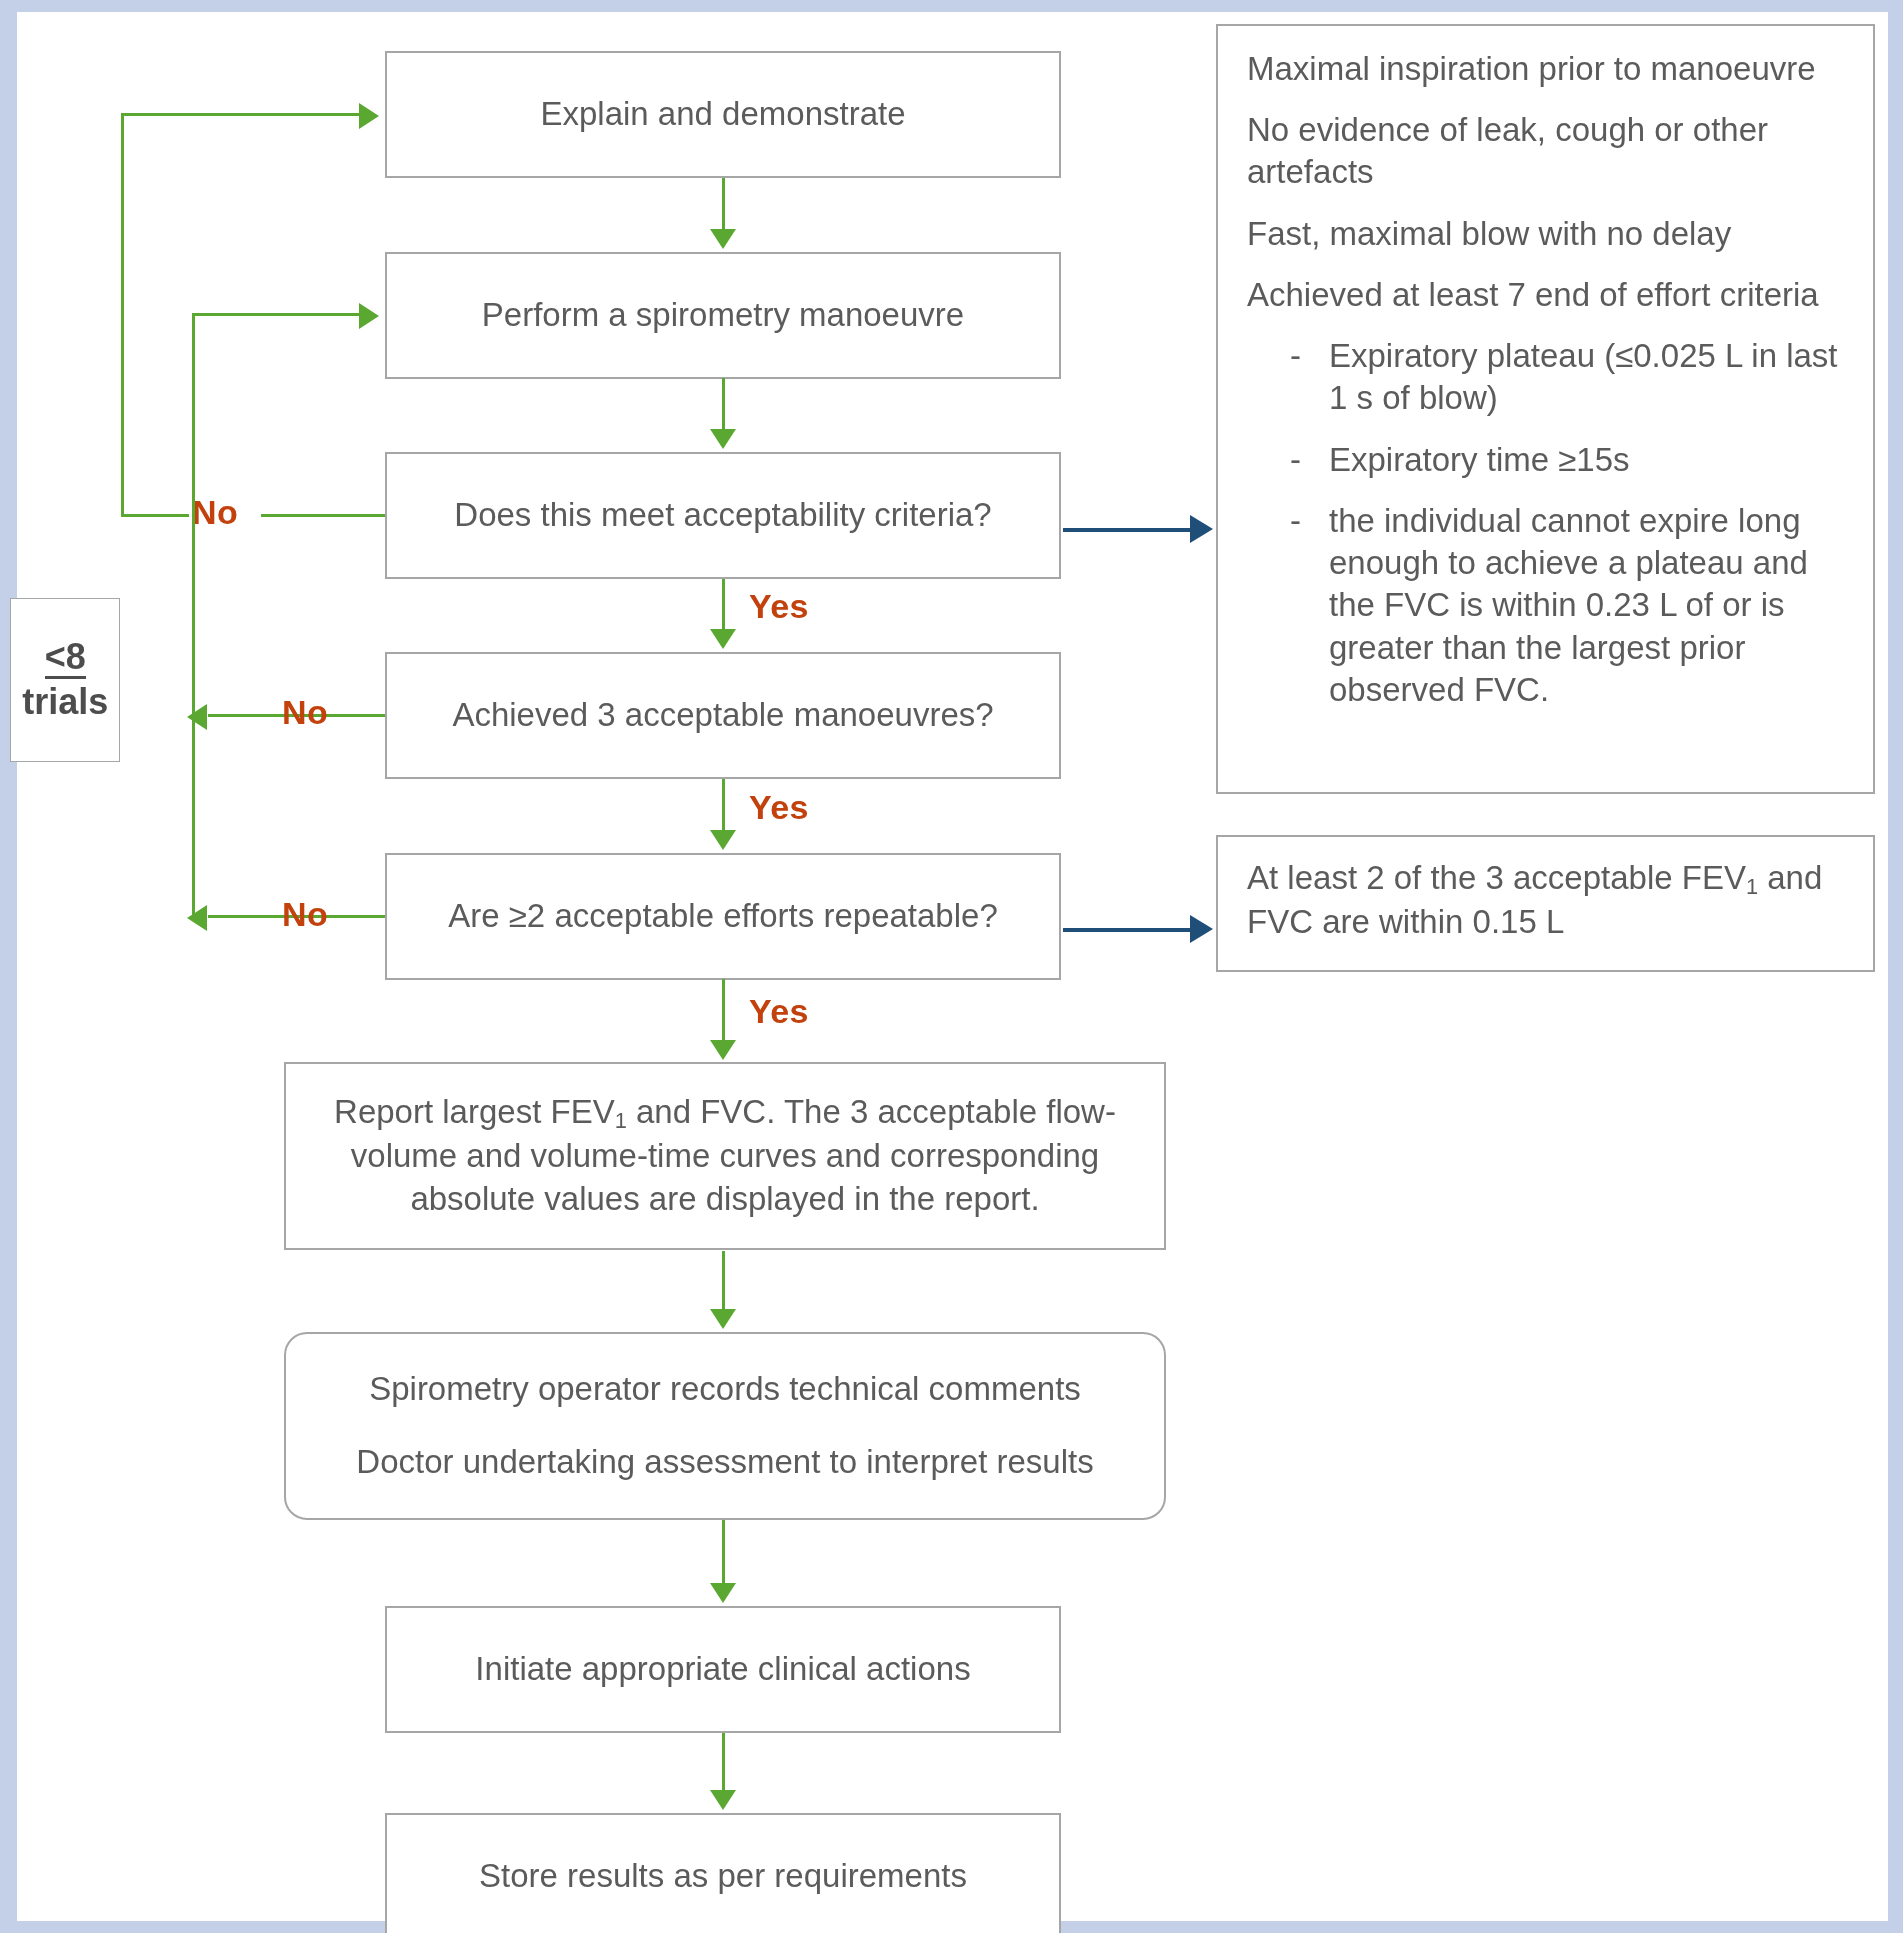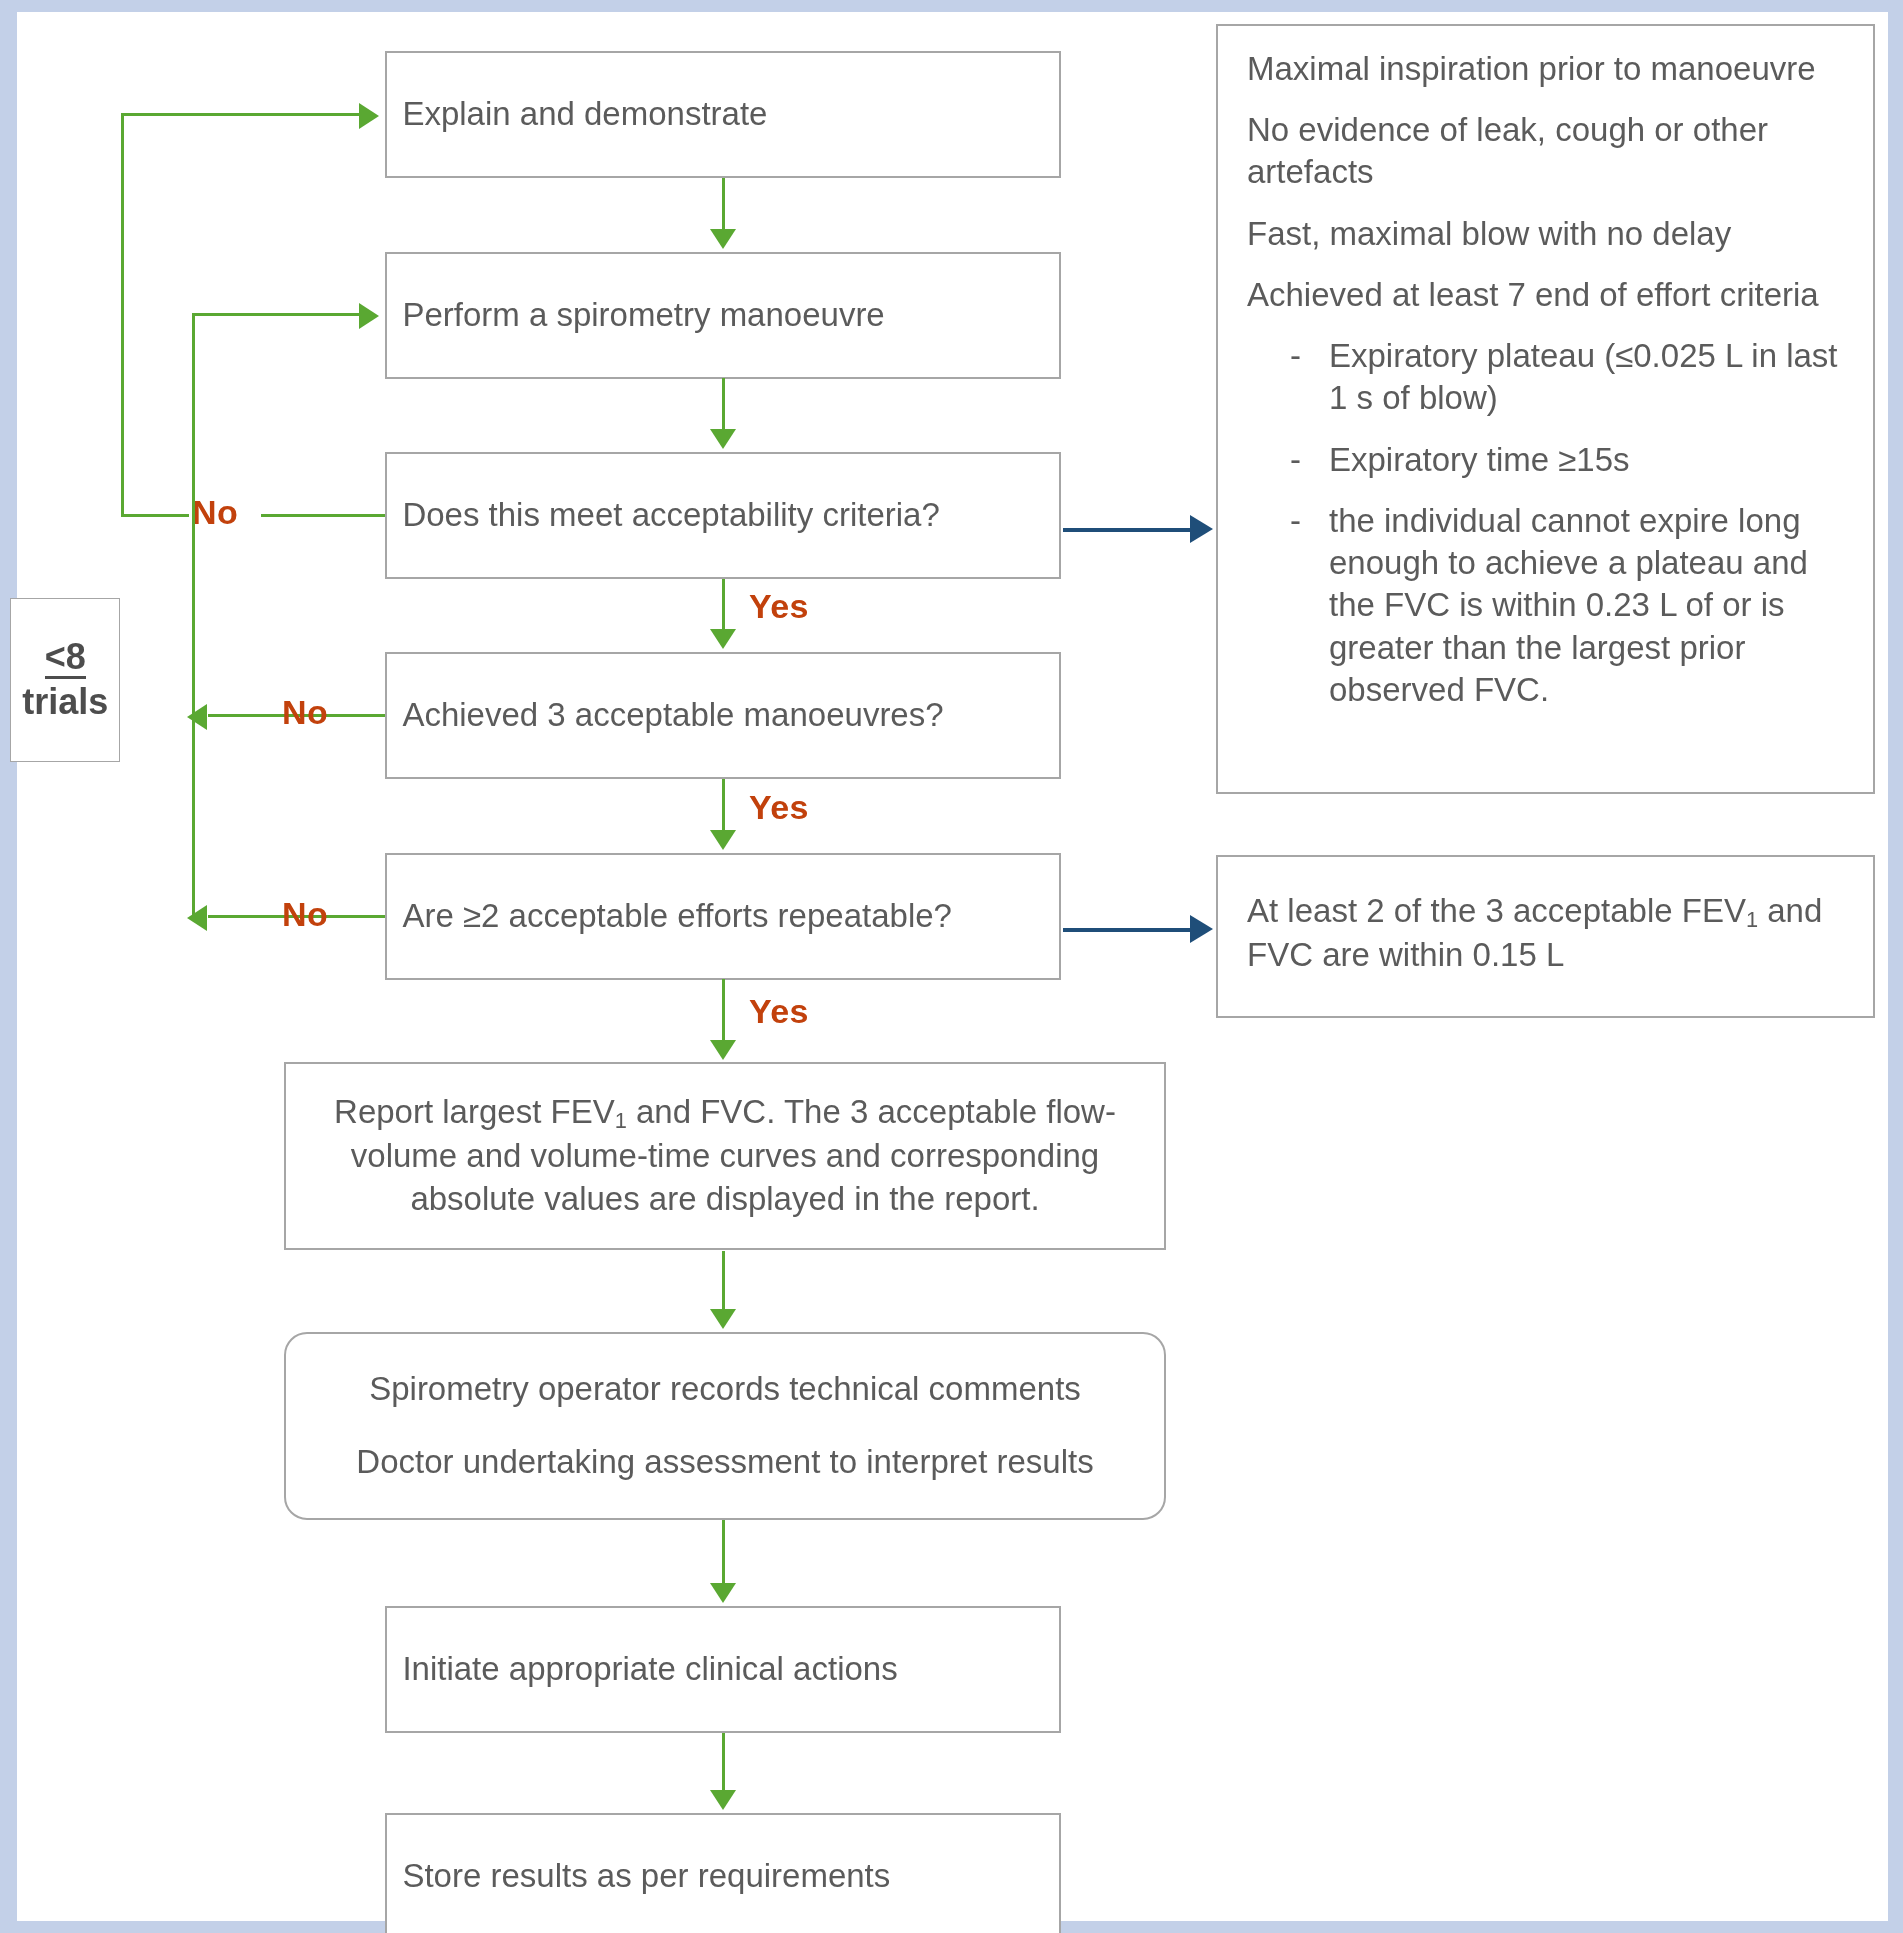--- a/index.html
+++ b/index.html
@@ -21,21 +21,21 @@
     background:#ffffff;
     box-sizing:border-box;
   }
 
   
   .fbox{
     position:absolute;
     box-sizing:border-box;
     background:#ffffff;
     border:2.6px solid #a6a6a6;
-    display:flex;align-items:center;
+    display:flex;align-items:center;justify-content:center;
     text-align:center;
     color:#5b5b5b;
     font-size:33px;
     line-height:1.30;
     padding:5.1px 15.4px;
   }
   .fbox.multiline{flex-direction:column;justify-content:center;}
   .fbox p{margin:0;}
 
   
@@ -166,21 +166,21 @@
       <p class="line">No evidence of leak, cough or other artefacts</p>
       <p class="line">Fast, maximal blow with no delay</p>
       <p class="line">Achieved at least 7 end of effort criteria</p>
       <ul>
         <li><span class="dash">-</span><span>Expiratory plateau (≤0.025 L in last 1 s of blow)</span></li>
         <li><span class="dash">-</span><span>Expiratory time ≥15s</span></li>
         <li><span class="dash">-</span><span>the individual cannot expire long enough to achieve a plateau and the FVC is within 0.23 L of or is greater than the largest prior observed FVC.</span></li>
       </ul>
     </div>
 
-    <div class="note" style="left:1199px;top:843px;width:659px;height:163px;display:flex;align-items:center;">
+    <div class="note" style="left:1199px;top:823px;width:659px;height:137px;display:flex;align-items:center;">
       <p style="margin:0;"><span>At least 2 of the 3 acceptable FEV</span><sub>1</sub><span> and FVC are within 0.15 L</span></p>
     </div>
 
     <div class="gv" style="left:705px;top:166px;height:53px;"></div>
     <div class="head down" style="left:693px;top:217px;"></div>
 
     <div class="gv" style="left:705px;top:366px;height:53px;"></div>
     <div class="head down" style="left:693px;top:417px;"></div>
 
     <div class="gv" style="left:705px;top:567px;height:53px;"></div>

